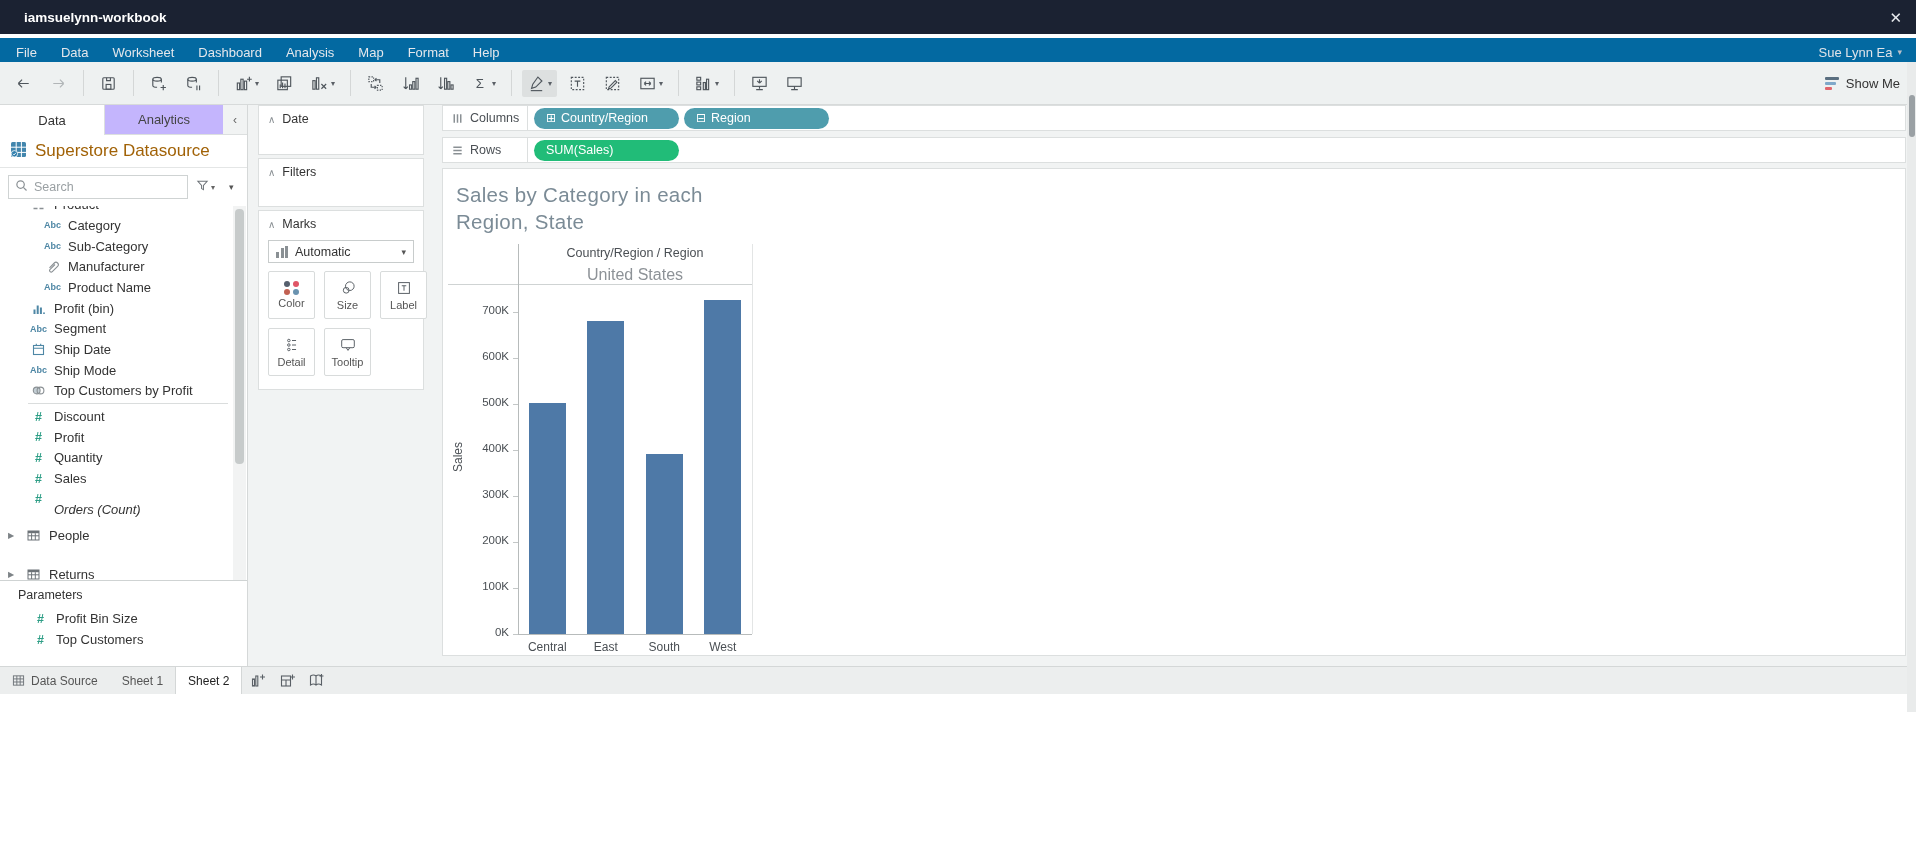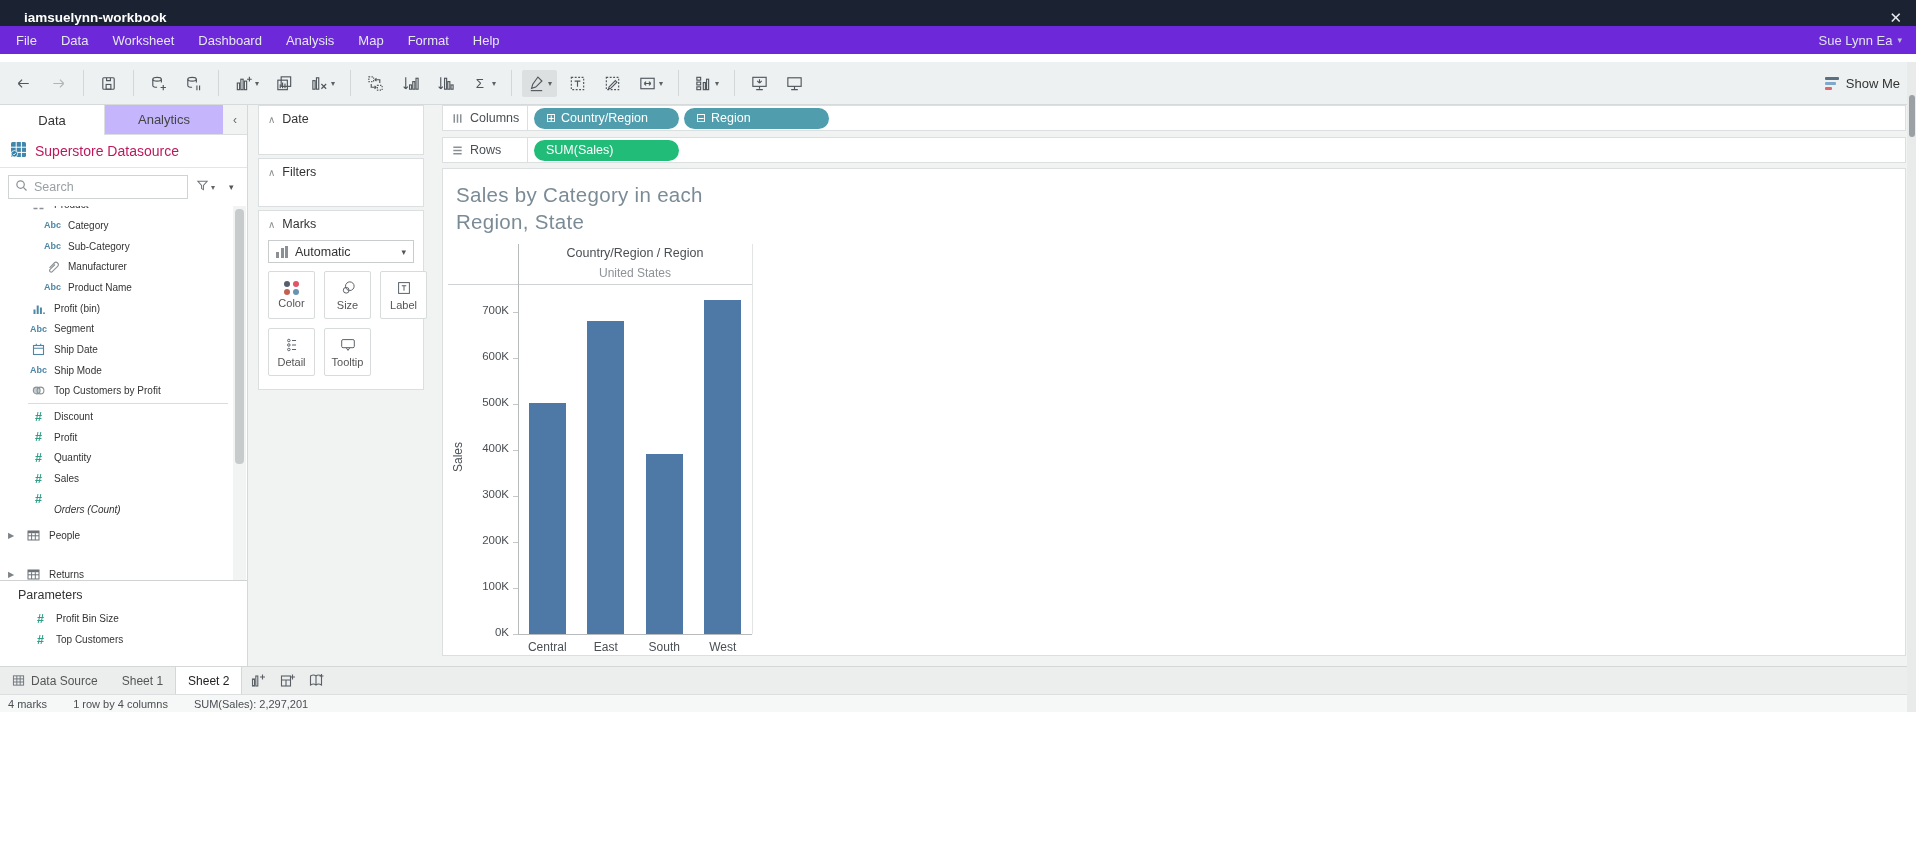--- a/index.html
+++ b/index.html
@@ -3,21 +3,21 @@
 <meta charset="utf-8">
 <style>
   * { margin:0; padding:0; box-sizing:border-box; }
   body { font-family:"Liberation Sans","DejaVu Sans",sans-serif; background:#fff; }
   .app { position:relative; width:1916px; height:866px; overflow:hidden; background:#fff; }
 
   
   .titlebar { position:absolute; left:0; top:0; width:100%; height:34px; background:#1b2232; display:flex; align-items:center; }
   .wb-title { color:#fff; font-size:13.5px; font-weight:bold; margin-left:24px; }
   .close-x { position:absolute; right:14px; top:9px; color:#e8eaee; font-size:15px; cursor:pointer; }
-  .menubar { position:absolute; left:0; top:26px; width:100%; height:28px; background:#6d28d9; display:flex; align-items:center;text-align:right; }
+  .menubar { position:absolute; left:0; top:38px; width:100%; height:28px; background:#0369a1; display:flex; align-items:center;text-align:right; }
   .menus { display:flex; margin-left:16px; gap:24px; }
   .menu-item { color:#e4e7ec; font-size:13px; cursor:pointer; }
   .user-menu { position:absolute; right:14px; color:#dfe3e9; font-size:13px; display:flex; align-items:center; gap:5px; cursor:pointer; }
   .user-menu .caret { font-size:9px; color:#b9bfc9; }
 
   
   .toolbar { position:absolute; left:0; top:62px; width:100%; height:43px; background:#eef1f1; border-bottom:1px solid #d7dada; display:flex; align-items:center; }
   .tb-icons { display:flex; align-items:center; margin-left:6px; }
   .tb-btn { display:flex; align-items:center; padding:4px 5px; margin:0 3px; border-radius:2px; cursor:pointer; }
   .tb-btn.active { background:#dde0e0; }
@@ -36,38 +36,38 @@
   .sm-icon i:nth-child(3){ width:7px;  background:#e0646c; }
 
   
   .data-panel { position:absolute; left:0; top:105px; width:248px; height:561px; background:#fff; border-right:1px solid #d5d8d8; }
   .dp-tabs { display:flex; height:30px; }
   .dp-tab { font-size:13px; color:#333; display:flex; align-items:center; justify-content:center; cursor:pointer; }
   .dp-tab.active { width:104px; background:#fff; }
   .dp-tab.inactive { flex:1; background:#c4b5fd; border-left:1px solid #dcdfdf; border-bottom:1px solid #dcdfdf; color:#444; }
   .dp-collapse { width:24px; background:#f1f3f3; border-bottom:1px solid #dcdfdf; display:flex; align-items:center; justify-content:center; color:#666; font-size:12px; cursor:pointer; }
   .dp-ds { height:33px; display:flex; align-items:center; gap:8px; padding-left:10px; border-bottom:1px solid #e4e6e6; }
-  .dp-ds-label { font-size:14px; color:#be185d; }
+  .dp-ds-label { font-size:17px; color:#a16207; }
   .dp-search-row { height:38px; display:flex; align-items:center; padding:0 6px 0 8px; }
   .search-box { width:180px; height:24px; border:1px solid #cfd3d3; background:#fff; display:flex; align-items:center; padding:0 6px; gap:6px; }
   .search-box input { border:none; outline:none; flex:1; font-size:12.5px; color:#333; font-family:inherit; background:transparent; }
   .search-box input::placeholder { color:#9aa0a3; }
   .sr-funnel { display:flex; align-items:center; margin-left:8px; cursor:pointer; }
   .sr-caret { font-size:8px; color:#666; margin-left:2px; }
   .sr-caret2 { font-size:9px; color:#555; margin-left:14px; cursor:pointer; }
 
   .fields-list { position:absolute; left:0; top:101px; width:232px; height:374px; overflow:hidden; }
   .field-row { display:flex; align-items:center; height:20.7px; gap:7px; cursor:pointer; }
   .field-row.ind1 { padding-left:30px; }
   .field-row.ind2 { padding-left:44px; }
   .field-row.ind0 { padding-left:8px; height:26px; }
   .field-row.table-row { margin-top:13px; }
   .field-row.cliptop { height:9px; overflow:hidden; }
   .field-row.cliptop > * { margin-top:-13px; }
-  .fr-label { font-size:10px; color:#333; white-space:nowrap; }
+  .fr-label { font-size:13px; color:#333; white-space:nowrap; }
   .fr-label.it { font-style:italic;margin-top:20px; }
   .fr-arrow { font-size:8px; color:#7d8387; width:10px; }
   .fr-icon { width:17px; display:flex; justify-content:center; align-items:center; }
   .fi-abc { font-size:9px; font-weight:bold; color:#4e87a5; }
   .fi-num { font-size:12.5px; font-weight:bold; color:#2e9e86; }
   .fi svg { width:15px; height:15px; display:block; }
   .field-divider { height:1px; background:#dadddd; margin:2px 4px 2px 28px; }
 
   .dp-scroll { position:absolute; right:1px; top:101px; width:13px; height:374px; background:#f2f3f3; }
   .dp-thumb { position:absolute; left:2px; top:3px; width:9px; height:255px; background:#c7cbcb; border-radius:4px; }
@@ -112,21 +112,21 @@
   .canvas { position:absolute; left:10px; top:63px; width:1464px; height:488px; background:#fff; border:1px solid #dcdfdf; }
   .sheet-title-line { position:absolute; left:13px; font-size:20.5px; color:#7b8b96; letter-spacing:.3px; }
   #title-l1 { top:14px; } #title-l2 { top:41px; }
 
   .chart { position:absolute; left:0; top:0; width:100%; height:100%; }
   .axis-v { position:absolute; left:75px; top:75px; width:1px; height:390px; background:#b7bbbb; }
   .pane-right { position:absolute; left:309px; top:75px; width:1px; height:390px; background:#e3e5e5; }
   .header-line { position:absolute; left:5px; top:115px; width:305px; height:1px; background:#cfd3d3; }
   .axis-bottom { position:absolute; left:75px; top:465px; width:234px; height:1px; background:#b7bbbb; }
   .pane-h1 { position:absolute; left:75px; top:77px; width:234px; text-align:center; font-size:12.5px; color:#4a4f54; }
-  .pane-h2 { position:absolute; left:75px; top:97px; width:234px; text-align:center; font-size:12px; color:#8d9297; }
+  .pane-h2 { position:absolute; left:75px; top:97px; width:234px; text-align:center; font-size:16px; color:#8d9297; }
   .ylab { position:absolute; left:8px; top:303px; transform:rotate(-90deg); transform-origin:0 0; font-size:12px; color:#4a4f54; }
   .ytick { position:absolute; left:14px; width:52px; text-align:right; font-size:11.5px; color:#4a4f54; }
   .ytickmark { position:absolute; left:70px; width:5px; height:1px; background:#c3c7c7; }
   .bar { position:absolute; width:37px; }
   .xlabel { position:absolute; top:471px; text-align:center; font-size:12px; color:#4a4f54; }
 
   
   .sheet-tabs { position:absolute; left:0; top:666px; width:100%; height:28px; background:#eceeee; border-top:1px solid #d4d7d7; display:flex; align-items:stretch; }
   .ftab { display:flex; align-items:center; gap:6px; padding:0 12px; font-size:12px; color:#555; cursor:pointer; }
   .ftab.active { background:#ffffff; border-left:1px solid #d4d7d7; border-right:1px solid #d4d7d7; color:#222; }
@@ -738,22 +738,17 @@
               <path d="M2.5 8 h9 M7 8 v6"></path>
               <path d="M13.5 2.5 v5 M11 5 h5"></path>
             </svg></span></div>
         <div class="fnew-btn"><span><svg viewBox="0 0 17 17">
               <path d="M2.5 4 c2-1.2 4-1.2 5.5 0 c1.5-1.2 3.5-1.2 5.5 0 V13 c-2-1.2-4-1.2-5.5 0 c-1.5-1.2-3.5-1.2-5.5 0 Z M8 4.5 V13"></path>
               <path d="M13.5 2 v4 M11.5 4 h4"></path>
             </svg></span></div>
       </div>
   </div>
 
-  <div class="status-bar" id="status-bar">
-      <div class="status-seg">4 marks</div>
-      <div class="status-seg">1 row by 4 columns</div>
-      <div class="status-seg">SUM(Sales): 2,297,201</div>
-    </div>
 
   <div class="win-scroll">
       <div class="win-thumb"></div>
     </div>
 </div>
 
 </body></html>

